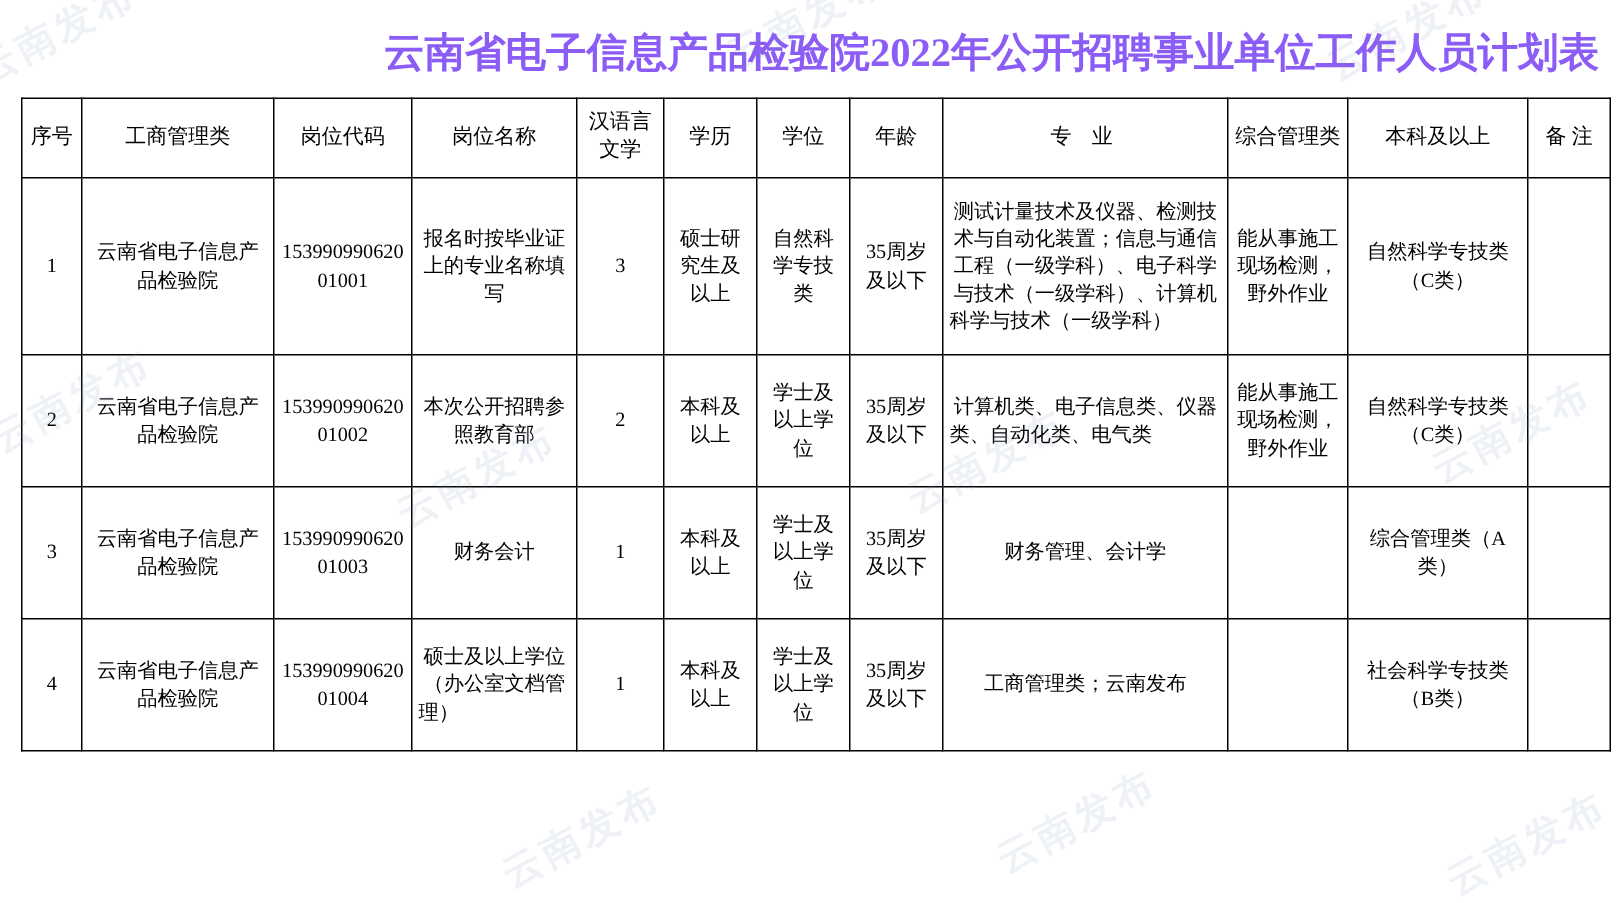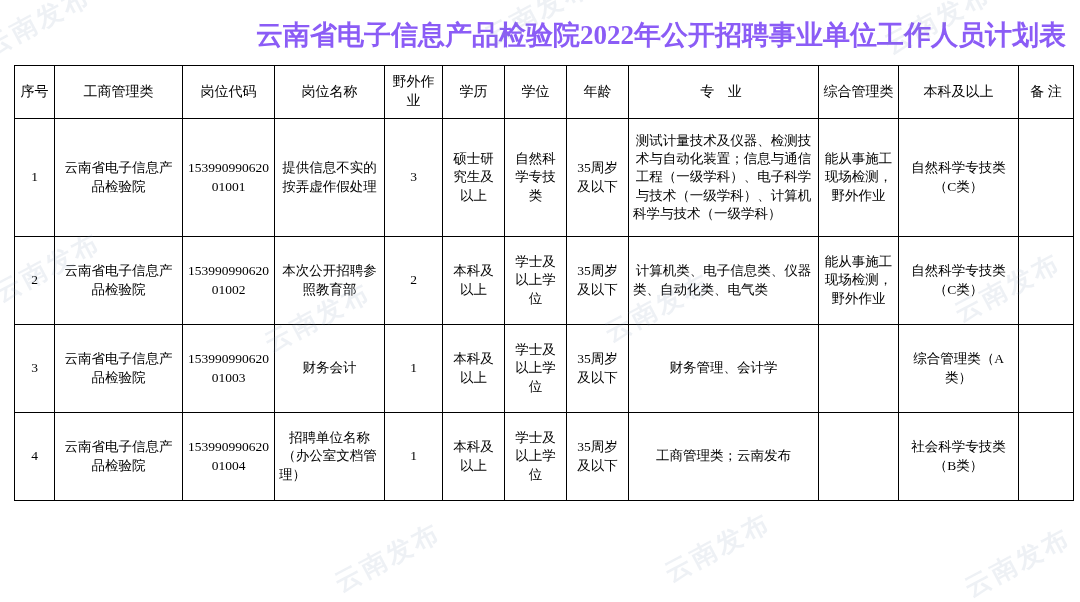--- a/index.html
+++ b/index.html
@@ -143,36 +143,36 @@
         <col class="c-other">
         <col class="c-exam">
         <col class="c-note">
     </colgroup>
     <thead>
       <tr>
         <th>序号</th>
         <th>工商管理类</th>
         <th>岗位代码</th>
         <th>岗位名称</th>
-        <th>野外作业</th>
+        <th>汉语言文学</th>
         <th>学历</th>
         <th>学位</th>
         <th>年龄</th>
         <th class="spaced">专 业</th>
         <th>综合管理类</th>
         <th>本科及以上</th>
         <th>备 注</th>
       </tr>
     </thead>
     <tbody>
       <tr class="tall">
         <td>1</td>
         <td>云南省电子信息产品检验院</td>
         <td>15399099062001001</td>
-        <td class="cell-left">提供信息不实的按弄虚作假处理</td>
+        <td class="cell-left">报名时按毕业证上的专业名称填写</td>
         <td>3</td>
         <td>硕士研究生及以上</td>
         <td>自然科学专技类</td>
         <td>35周岁及以下</td>
         <td class="cell-just">测试计量技术及仪器、检测技术与自动化装置；信息与通信工程（一级学科）、电子科学与技术（一级学科）、计算机科学与技术（一级学科）</td>
         <td>能从事施工现场检测，野外作业</td>
         <td>自然科学专技类（C类）</td>
         <td></td>
       </tr>
       <tr>
@@ -200,21 +200,21 @@
         <td>35周岁及以下</td>
         <td class="cell-left">财务管理、会计学</td>
         <td></td>
         <td>综合管理类（A类）</td>
         <td></td>
       </tr>
       <tr>
         <td>4</td>
         <td>云南省电子信息产品检验院</td>
         <td>15399099062001004</td>
-        <td class="cell-just">招聘单位名称（办公室文档管理）</td>
+        <td class="cell-just">硕士及以上学位（办公室文档管理）</td>
         <td>1</td>
         <td>本科及以上</td>
         <td>学士及以上学位</td>
         <td>35周岁及以下</td>
         <td class="cell-left">工商管理类；云南发布</td>
         <td></td>
         <td>社会科学专技类（B类）</td>
         <td></td>
       </tr>
     </tbody>

